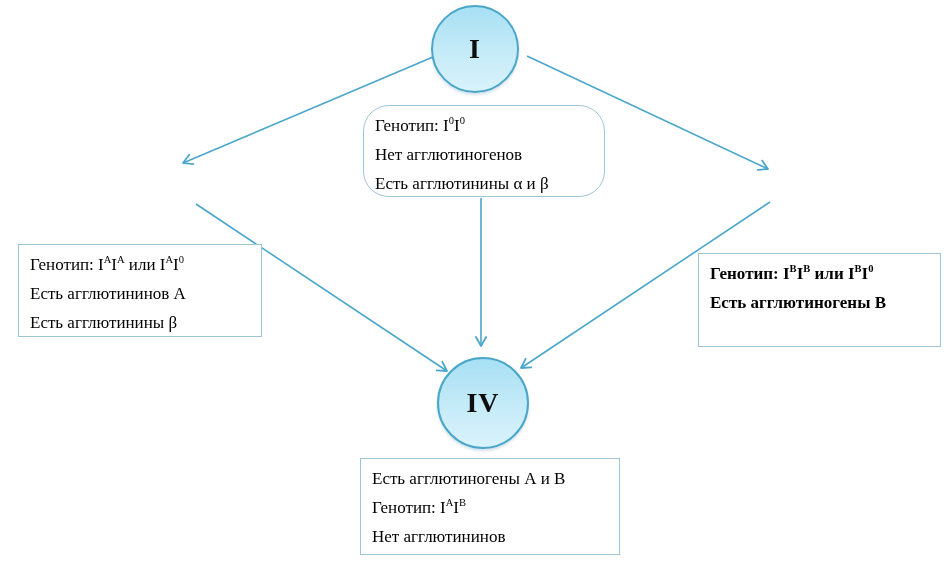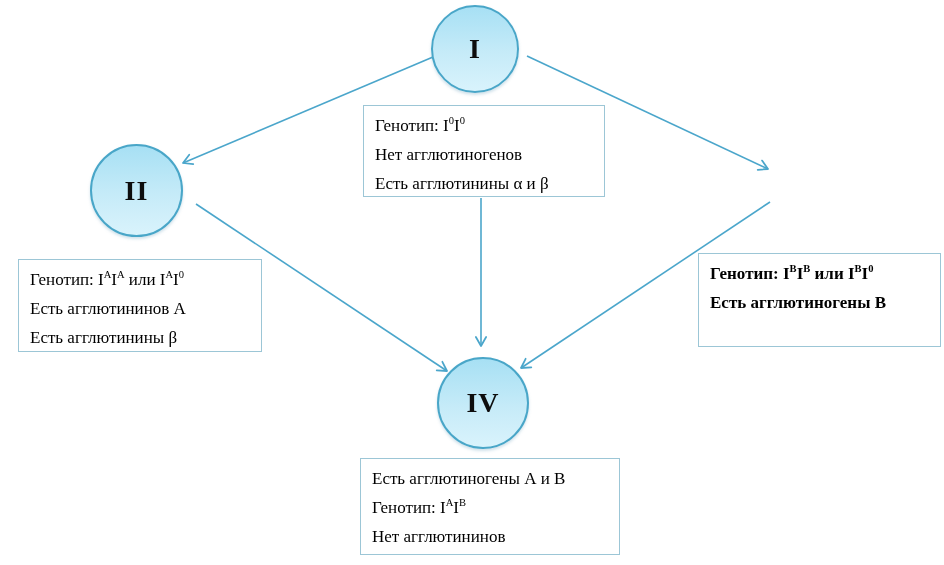--- a/index.html
+++ b/index.html
@@ -48,22 +48,22 @@
   }
   .infobox .line {
     line-height: 29px;
     white-space: nowrap;
   }
   .infobox sup {
     font-size: 0.62em;
     vertical-align: super;
     line-height: 0;
   }
-  #box-I   { left: 363px; top: 105px; width: 242px; height: 92px; }
-  #box-II  { left: 18px;  top: 259px; width: 244px; height: 93px; }
+  #box-I   { left: 363px; top: 105px; width: 242px; height: 92px; border-radius: 26px; }
+  #box-II  { left: 18px;  top: 244px; width: 244px; height: 93px; }
   #box-III { left: 698px; top: 253px; width: 243px; height: 94px; font-weight: bold; }
   #box-IV  { left: 360px; top: 458px; width: 260px; height: 97px; }
 </style>
 </head>
 <body>
 
 <div class="canvas">
 
   <svg class="edges" width="944" height="565" viewBox="0 0 944 565" xmlns="http://www.w3.org/2000/svg">
     <defs>
@@ -73,23 +73,20 @@
     </defs>
   <line x1="433" y1="57" x2="183" y2="163" stroke="#4ba6cb" stroke-width="1.6" marker-end="url(#arrowhead)"></line>
       <line x1="527" y1="56" x2="768" y2="169" stroke="#4ba6cb" stroke-width="1.6" marker-end="url(#arrowhead)"></line>
       <line x1="196" y1="204" x2="447" y2="371" stroke="#4ba6cb" stroke-width="1.6" marker-end="url(#arrowhead)"></line>
       <line x1="770" y1="202" x2="521" y2="368" stroke="#4ba6cb" stroke-width="1.6" marker-end="url(#arrowhead)"></line>
       <line x1="481" y1="198" x2="481" y2="346" stroke="#4ba6cb" stroke-width="1.6" marker-end="url(#arrowhead)"></line>
     </svg>
 
   <div class="node" id="node-I">
     <span class="node-label">I</span>
-  </div>
-  <div class="node" id="node-II">
-    <span class="node-label">II</span>
   </div>
   <div class="node" id="node-IV">
     <span class="node-label">IV</span>
   </div>
 
   <div class="infobox" id="box-I">
     <div class="line"><span>Генотип: I</span><sup>0</sup><span>I</span><sup>0</sup></div>
     <div class="line"><span>Нет агглютиногенов</span></div>
     <div class="line"><span>Есть агглютинины α и β</span></div>
   </div>

